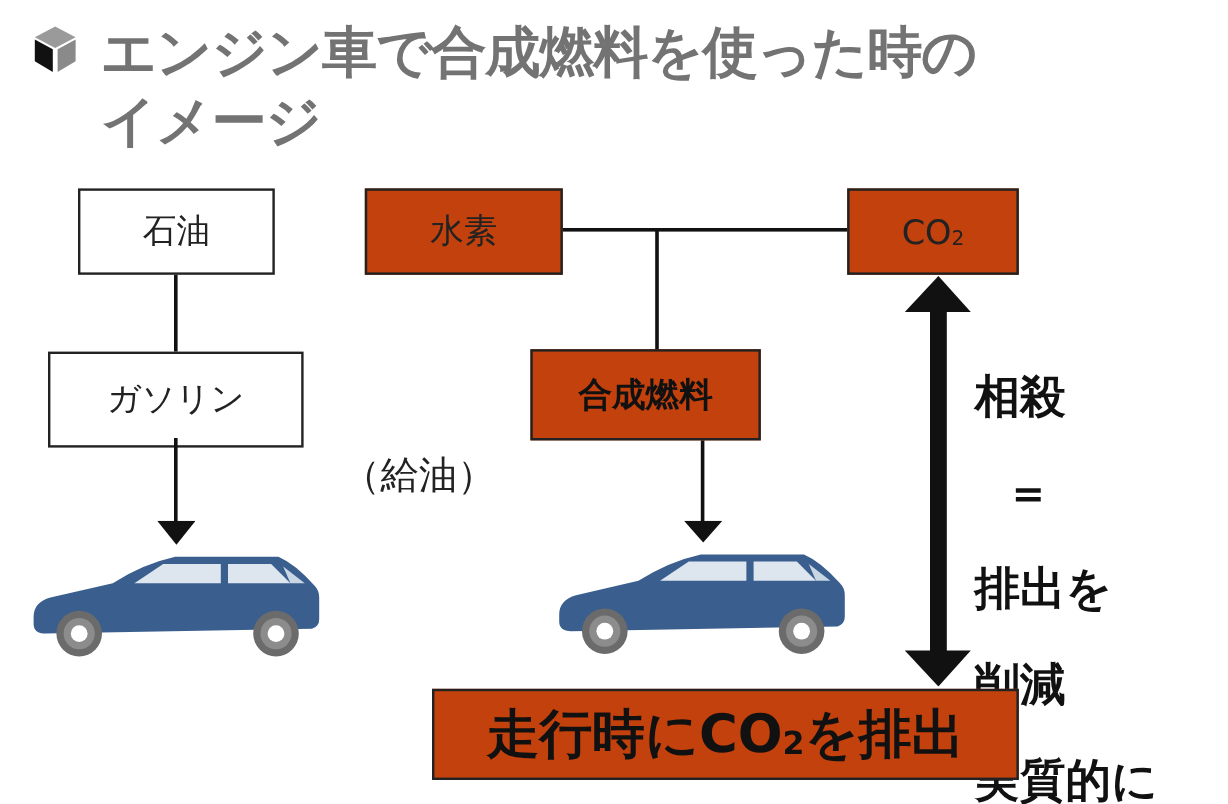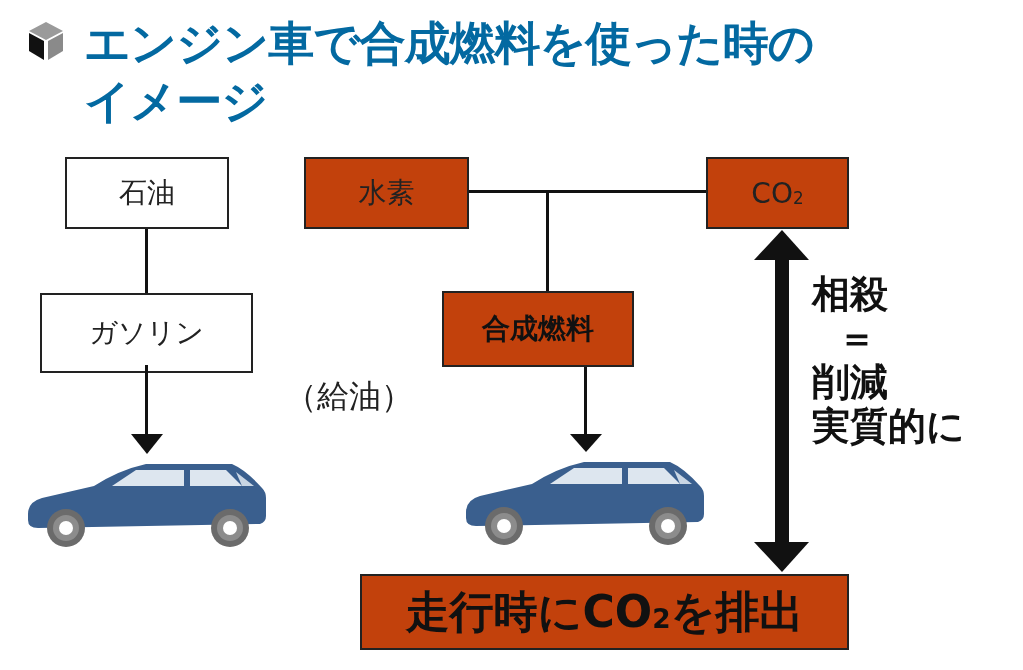--- a/index.html
+++ b/index.html
@@ -1,27 +1,27 @@
 <!DOCTYPE html>
 <html><head>
 <meta charset="utf-8">
 <style>
   html, body { margin:0; padding:0; background:#ffffff; }
   body { width:1023px; height:670px; position:relative; overflow:hidden;
          font-family:"DejaVu Sans", sans-serif; color:#111; }
   .abs { position:absolute; }
-  .title { position:absolute; left:84px; font-weight:bold; font-size:46px; line-height:50px; color:#0369a1; letter-spacing:-1px; white-space:nowrap; }
+  .title { position:absolute; left:84px; font-weight:bold; font-size:46px; line-height:50px; color:#737373; letter-spacing:-1px; white-space:nowrap; }
   .box { position:absolute; border:2px solid #222; box-sizing:border-box; display:flex; align-items:center; justify-content:center; font-size:28px; color:#222; white-space:nowrap; }
   .box.white { background:#ffffff; }
   .box.gray { background:#c2410c; }
   .box.bold { font-weight:bold; color:#111; }
   .vline { position:absolute; background:#111; width:3px; }
   .hline { position:absolute; background:#111; height:3px; }
   .side { position:absolute; left:812px; top:272px; font-weight:bold; font-size:38px; line-height:44px; color:#111; white-space:nowrap; }
-  .side div { height:44px; }
+  .side div { height:44px;margin-top:36px; }
   .paren { position:absolute; left:285px; top:375px; font-size:32px; color:#222; white-space:nowrap; }
   sub.co2 { font-size:0.6em; vertical-align:-0.05em; }
 </style>
 </head>
 <body>
 
 <svg class="abs" style="left:26px;top:20px" width="40" height="42" viewBox="0 0 40 42">
   <polygon points="20,2 37,11 20,20 3,11" fill="#9a9a9a"></polygon>
   <polygon points="3,13 18,21 18,40 3,31" fill="#111"></polygon>
   <polygon points="22,21 37,13 37,31 22,40" fill="#8a8a8a"></polygon>
@@ -88,19 +88,20 @@
 
 <svg class="abs" style="left:754px;top:230px" width="56" height="342" viewBox="0 0 56 342">
   <polygon points="28,0 55,30 0,30" fill="#111"></polygon>
   <rect x="21" y="28" width="14" height="286" fill="#111"></rect>
   <polygon points="0,312 55,312 28,342" fill="#111"></polygon>
 </svg>
 
 <div class="side">
   <div>相殺</div>
   <div style="padding-left:26px">＝</div>
+  <div>排出を</div>
   <div>削減</div>
   <div>実質的に</div>
 </div>
 
 <div class="box gray bold" style="left:360px;top:574px;width:489px;height:76px;font-size:44px">
   <span><span>走行時に</span><span>CO</span><sub class="co2">2</sub><span>を排出</span></span>
 </div>
 
 </body></html>

